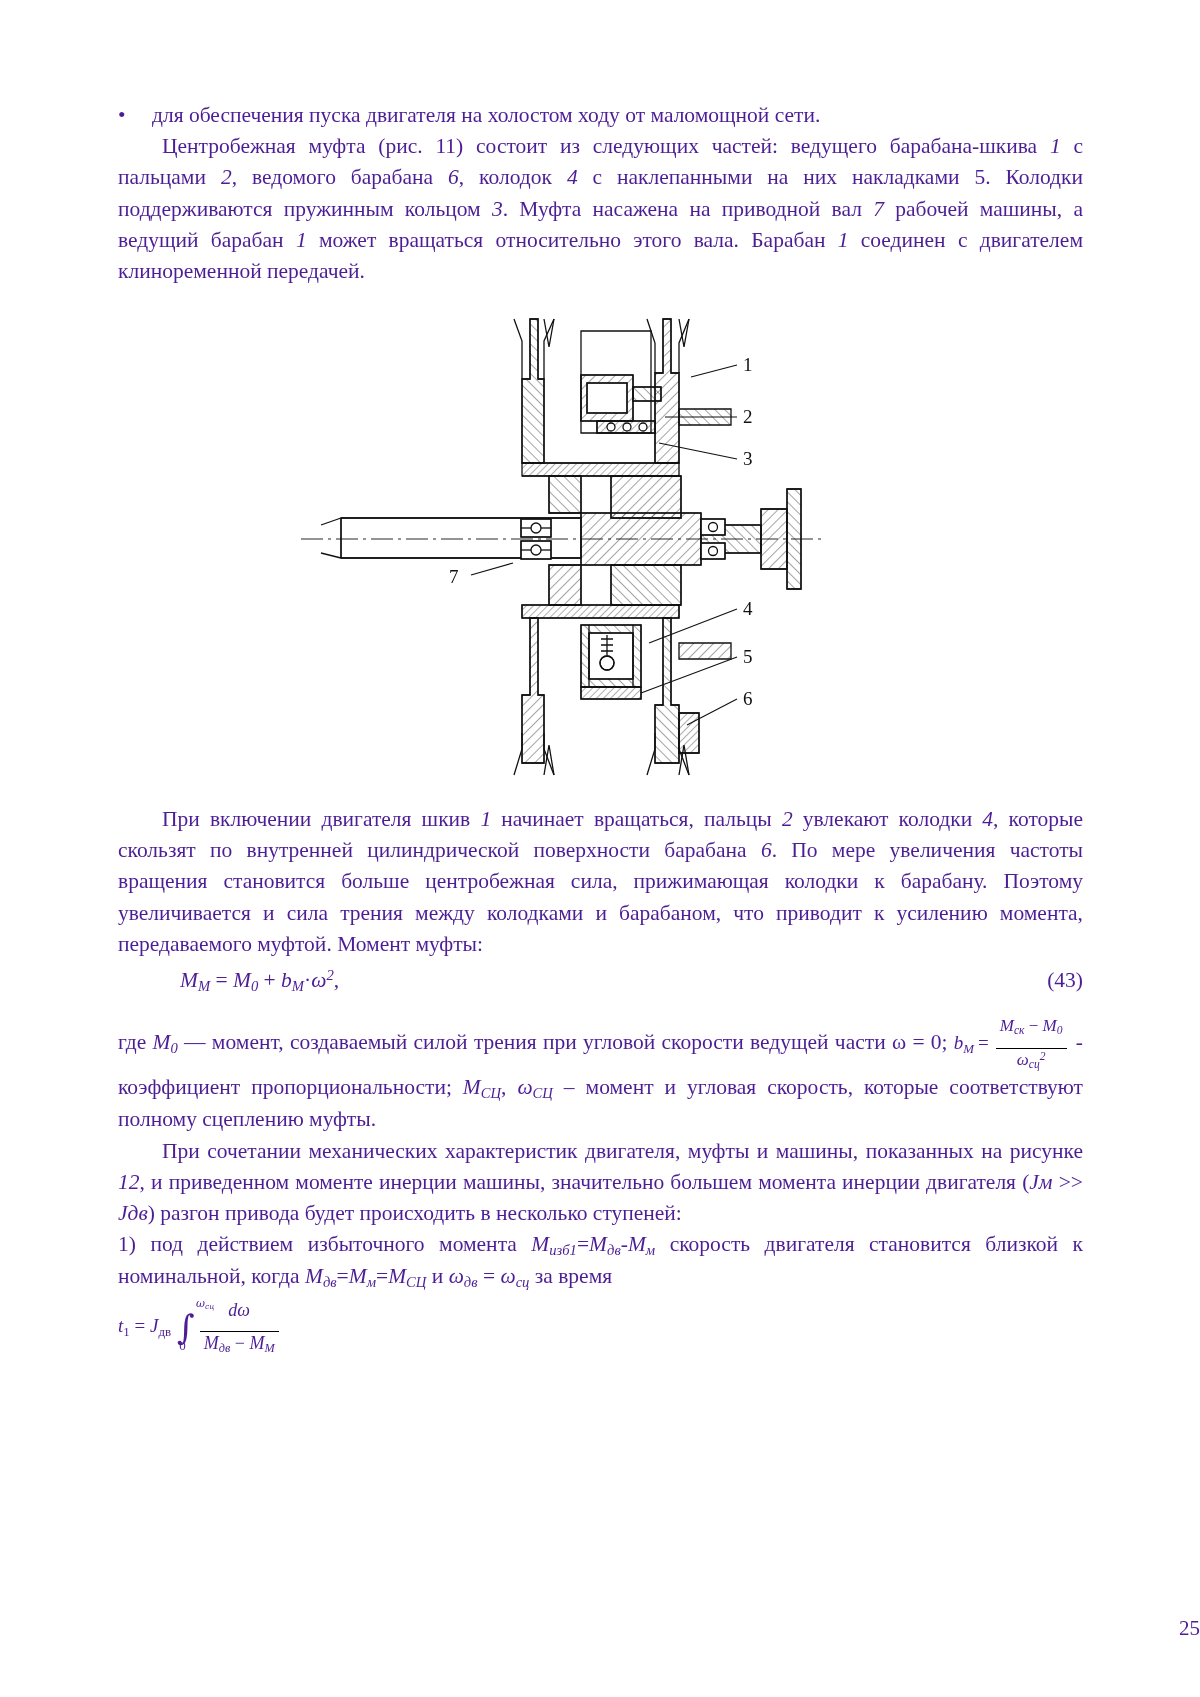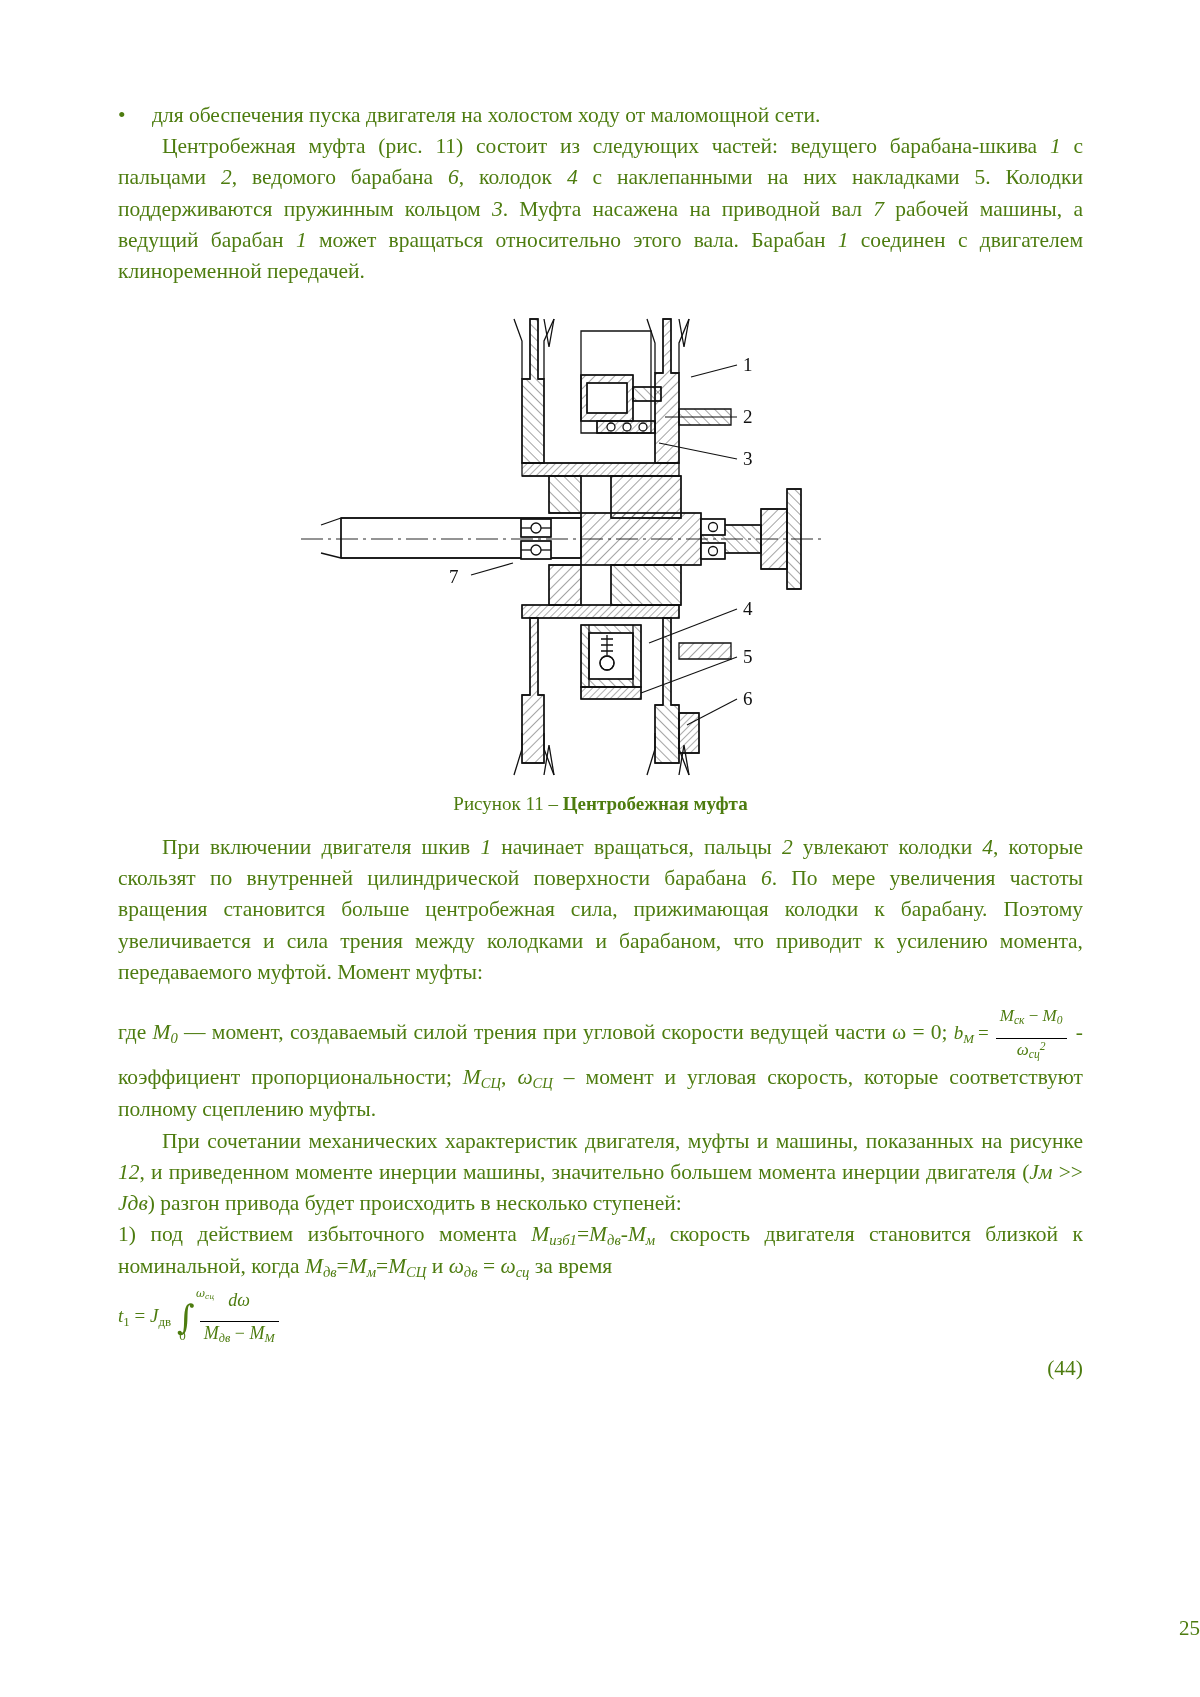--- a/index.html
+++ b/index.html
@@ -7,21 +7,21 @@
     padding: 0;
     background: #ffffff;
   }
   .page {
     position: relative;
     width: 1200px;
     height: 1697px;
     margin: 0 auto;
     background: #ffffff;
     font-family: "Liberation Serif", "DejaVu Serif", serif;
-    color: #4d7c0f;
+    color: #4c1d95;
     overflow: hidden;
   }
   .content {
     position: absolute;
     left: 118px;
     top: 100px;
     width: 965px;
   }
   p {
     margin: 0;
@@ -323,29 +323,32 @@
             <text x="462" y="58">1</text>
             <text x="462" y="110">2</text>
             <text x="462" y="152">3</text>
             <text x="168" y="270">7</text>
             <text x="462" y="302">4</text>
             <text x="462" y="350">5</text>
             <text x="462" y="392">6</text>
           </g>
         </svg>
       </div>
-      <div class="fig-caption">
-        <span>Рисунок 11 – </span><span class="ttl">Центробежная муфта</span>
-      </div>
     </div>
 
     <p class="indent" style="margin-top:17px;">
       <span>При включении двигателя шкив </span><i>1</i><span> начинает вращаться, пальцы </span><i>2</i><span> увлекают колодки </span><i>4</i><span>, которые скользят по внутренней цилиндрической поверхности барабана </span><i>6</i><span>. По мере увеличения частоты вращения становится больше центробежная сила, прижимающая колодки к барабану. Поэтому увеличивается и сила трения между колодками и барабаном, что приводит к усилению момента, передаваемого муфтой. Момент муфты:</span>
     </p>
 
+    <div class="formula-row">
+      <span class="formula-main">
+        <span>M</span><sub>М</sub><span style="font-style:normal"> = </span><span>M</span><sub>0</sub><span style="font-style:normal"> + </span><span>b</span><sub>М</sub><span style="font-style:normal">·</span><span>ω</span><sup>2</sup><span style="font-style:normal">,</span>
+      </span>
+      <span class="eqno">(43)</span>
+    </div>
 
     <p style="margin-top:18px;">
       <span>где </span><i>M</i><i><sub>0</sub></i><span> — момент, создаваемый силой трения при угловой скорости ведущей части ω = 0;</span>
       <span class="bm-block">
         <span class="lhs"><span>b</span><sub>М</sub></span><span class="lhs" style="font-style:normal">=</span><span class="inline-frac">
           <span class="num"><span>M</span><sub>ск</sub><span style="font-style:normal"> − </span><span>M</span><sub>0</sub></span>
           <span class="den"><span>ω</span><sub>сц</sub><sup>2</sup></span>
         </span>
       </span><span> -  коэффициент пропорциональности; </span><i>M</i><i><sub>СЦ</sub></i><span>, </span><i>ω</i><i><sub>СЦ</sub></i><span> – момент и   угловая скорость, которые соответствуют полному сцеплению муфты.</span>
     </p>
@@ -360,20 +363,17 @@
 
     <div style="margin-top:6px;">
       <span class="t1-formula">
         <i>t</i><sub>1</sub><span> = </span><i class="jdv">J</i><sub>дв</sub><span class="intg">∫<span class="lim-top"><span>ω</span><sub>сц</sub></span><span class="lim-bot">0</span></span><span class="inline-frac" style="font-size:18px">
           <span class="num">dω</span>
           <span class="den"><span>M</span><sub>дв</sub><span style="font-style:normal"> − </span><span>M</span><sub>М</sub></span>
         </span>
       </span>
     </div>
 
-    <div class="footer-eqno">
-      <span>(44)</span>
-    </div>
 
   </div>
 
   <div class="page-number">25</div>
 </div>
 
 </body></html>

